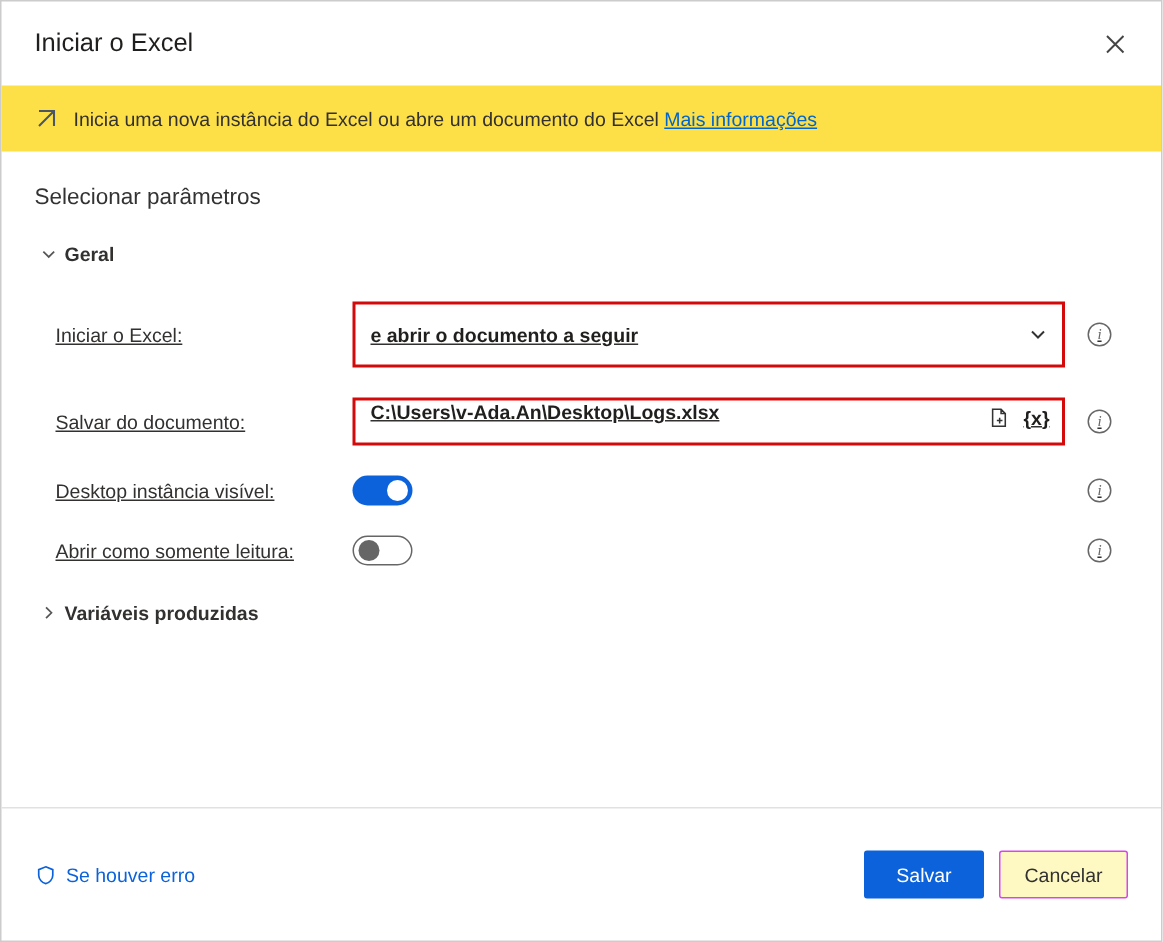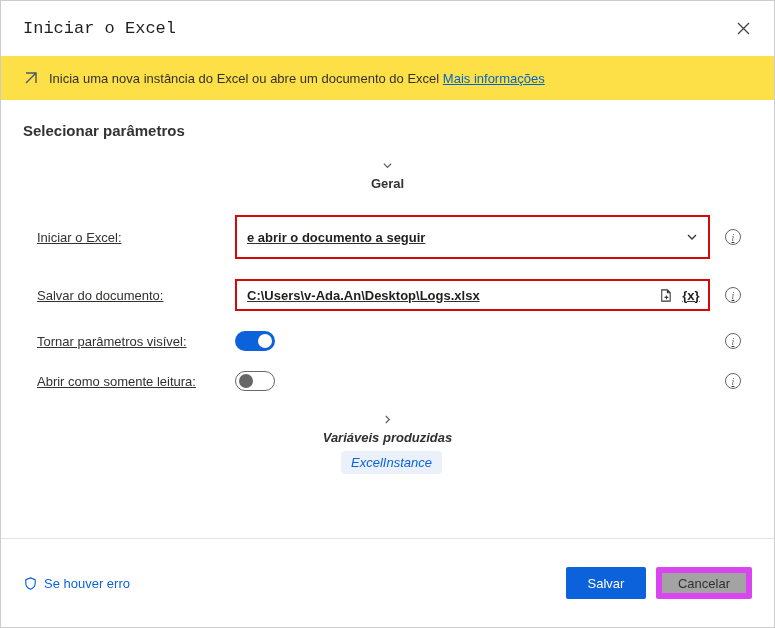--- a/index.html
+++ b/index.html
@@ -16,21 +16,20 @@
     border: 1px solid #ccc;
     position: relative;
     display: flex;
     flex-direction: column;
   }
   .header {
     display: flex;
     align-items: center;
     justify-content: space-between;
     padding: 18px 22px 10px 22px;
-    font-family: Liberation Mono, monospace;
   }
   .title {
     font-size: 17px;
     font-weight: 400;
     color: #201f1e;
   }
   .close-btn {
     width: 18px;
     height: 18px;
     cursor: pointer;
@@ -47,36 +46,35 @@
     gap: 10px;
     font-size: 13px;
     color: #323130;
   }
   .info-banner a {
     color: #0066cc;
     text-decoration: underline;
   }
   .section-heading {
     font-size: 15px;
-    font-weight: 700;
+    font-weight: 400;
     padding: 22px 22px 8px 22px;
     color: #333;
   }
   .group {
     padding: 6px 26px 0 26px;
   }
   .group-header {
     display: flex;
     align-items: center;
     gap: 6px;
     font-weight: 600;
     font-size: 13px;
     padding: 8px 0;
     cursor: pointer;
-    flex-direction: column;
   }
   .chevron {
     width: 10px;
     display: inline-flex;
     align-items: center;
     justify-content: center;
   }
   .fields {
     padding: 6px 0 0 10px;
     text-decoration: underline;
@@ -114,21 +112,20 @@
     font-weight: 600;
     font-size: 13px;
     color: #201f1e;
     cursor: pointer;
   }
   .textbox {
     border: 2px solid #d40a0a;
     height: 32px;
     width: 100%;
     display: flex;
-    align-items: center;
     padding: 0 6px 0 10px;
     font-weight: 600;
     font-size: 13px;
     color: #201f1e;
   }
   .textbox .val { flex: 1; }
   .icon-btn {
     width: 22px;
     height: 22px;
     display: inline-flex;
@@ -182,21 +179,21 @@
     min-width: 80px;
     padding: 0 16px;
     font-size: 13px;
     border-radius: 2px;
     cursor: pointer;
     display: flex;
     align-items: center;
     justify-content: center;
   }
   .btn.primary { background: #0b62db; color: #fff; border: none; }
-  .btn.secondary { background: #a3a3a3; color: #323130; border: 6px solid #d946ef; }
+  .btn.secondary { background: #fef9c3; color: #323130; border: 1px solid #d946ef; }
   .info-icon {
     width: 16px; height: 16px; border: 1px solid #666; border-radius: 50%;
     display: inline-flex; align-items: center; justify-content: center;
     font-size: 10px; color: #666; font-style: italic; font-family: serif;
     cursor: pointer;
   }
 </style>
 </head>
 <body>
 
@@ -261,21 +258,21 @@
             </span>
             <span class="icon-btn" style="font-weight:600;font-size:13px;">{x}</span>
           </div>
         </div>
         <div class="row-info">
             <span class="info-icon">i</span>
           </div>
       </div>
 
       <div class="row">
-        <div class="row-label">Tornar parâmetros visível:</div>
+        <div class="row-label">Desktop instância visível:</div>
         <div class="row-control">
           <div class="toggle on">
               <div class="knob"></div>
             </div>
         </div>
         <div class="row-info">
             <span class="info-icon">i</span>
           </div>
       </div>
 
@@ -289,28 +286,27 @@
         <div class="row-info">
             <span class="info-icon">i</span>
           </div>
       </div>
 
     </div>
   </div>
 
 
   <div class="group">
-    <div class="group-header" style="font-weight:600;font-style:italic;">
+    <div class="group-header" style="font-weight:600;">
       <span class="chevron">
         <svg width="9" height="9" viewBox="0 0 10 10">
             <path d="M3 1 L7 5 L3 9" stroke="#555" stroke-width="1.3" fill="none"></path>
           </svg>
       </span>
       <span>Variáveis produzidas</span>
-      <span class="pill" style="font-weight:400;">ExcelInstance</span>
     </div>
   </div>
 
   <div class="footer">
     <div class="error-link">
       <svg width="15" height="15" viewBox="0 0 16 16">
           <path d="M8 2 L13 4 V8 C13 11 10.5 13.5 8 14 C5.5 13.5 3 11 3 8 V4 Z" stroke="#0b62db" stroke-width="1.2" fill="none"></path>
         </svg>
       <span>Se houver erro</span>
     </div>

